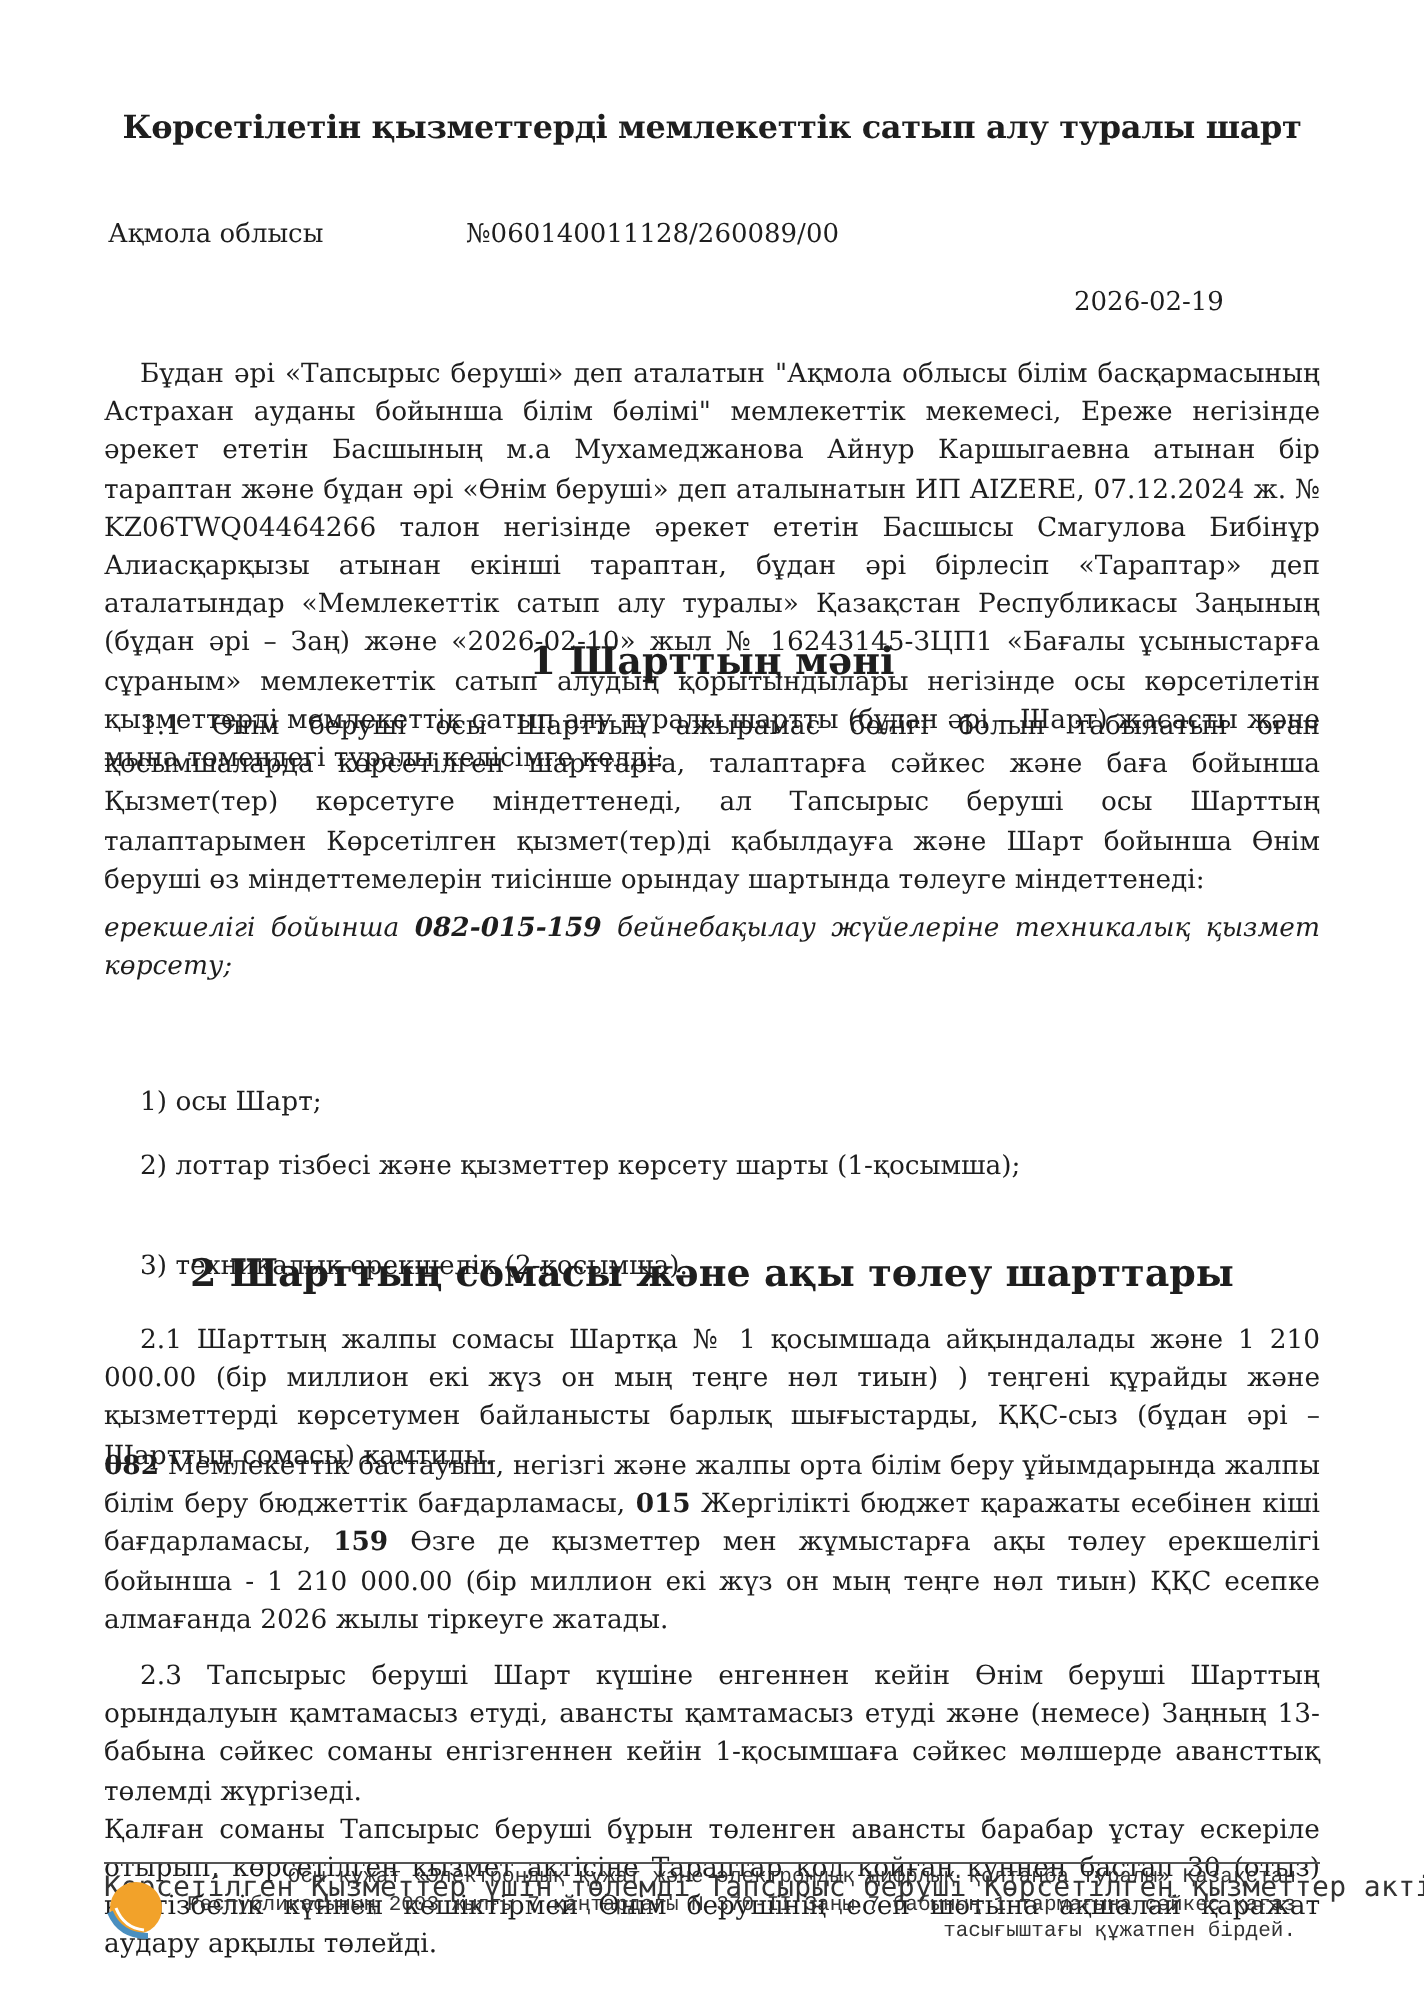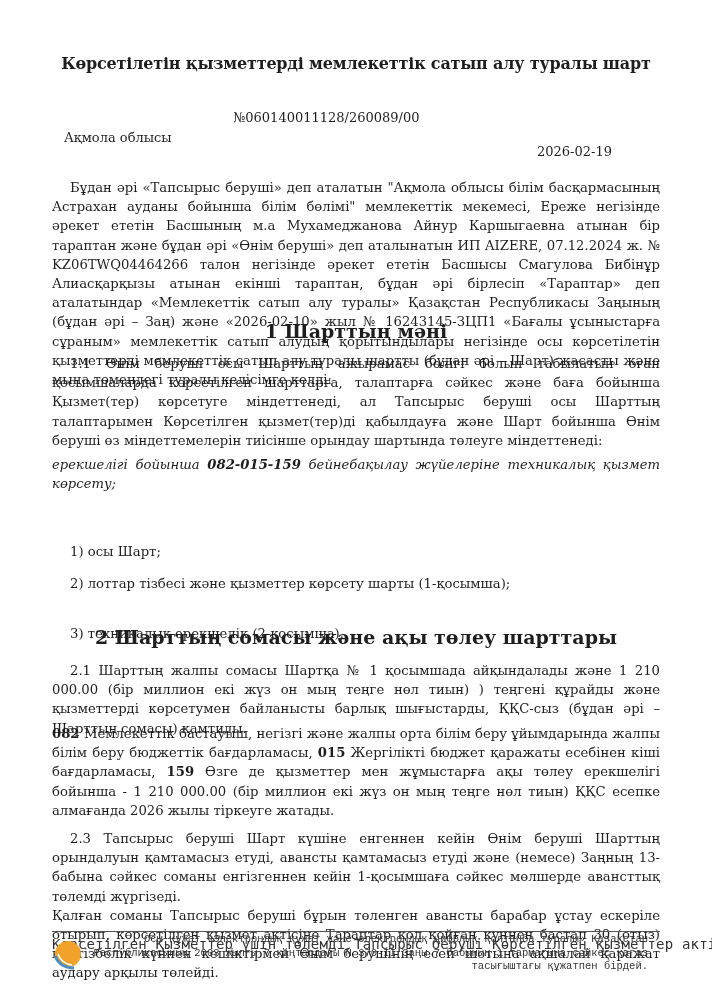--- a/index.html
+++ b/index.html
@@ -8,21 +8,21 @@
     font-family: "DejaVu Serif", "Liberation Serif", serif;
     color: #1e1e1e;
   }
   .page { position: absolute; left: 0; top: 0; width: 712px; height: 1008px; }
   .title {
     position: absolute; left: 0; right: 0; top: 54px;
     text-align: center; font-weight: bold; font-size: 16px;
     letter-spacing: -0.2px;
   }
   .meta { position: absolute; top: 110px; font-size: 13px; }
-  .meta.region { left: 64px; margin-top: 20px; }
+  .meta.region { left: 54px; }
   .meta.number { left: 233px; }
   .meta.date { left: 537px; margin-top: 34px; }
   .body { position: absolute; left: 52px; width: 608px; font-size: 13.2px; line-height: 19.2px; }
   .para { text-align: justify; text-indent: 18px; margin: 0; }
   .noindent { text-indent: 0; }
   .heading { text-align: center; font-weight: bold; font-size: 19px; margin: 0; }
   .list-item { padding-left: 18px; margin: 0; }
   b { font-weight: bold; }
   .rule { position: absolute; left: 52px; width: 608px; height: 1px; background: #555; }
   .footer-overlap {

